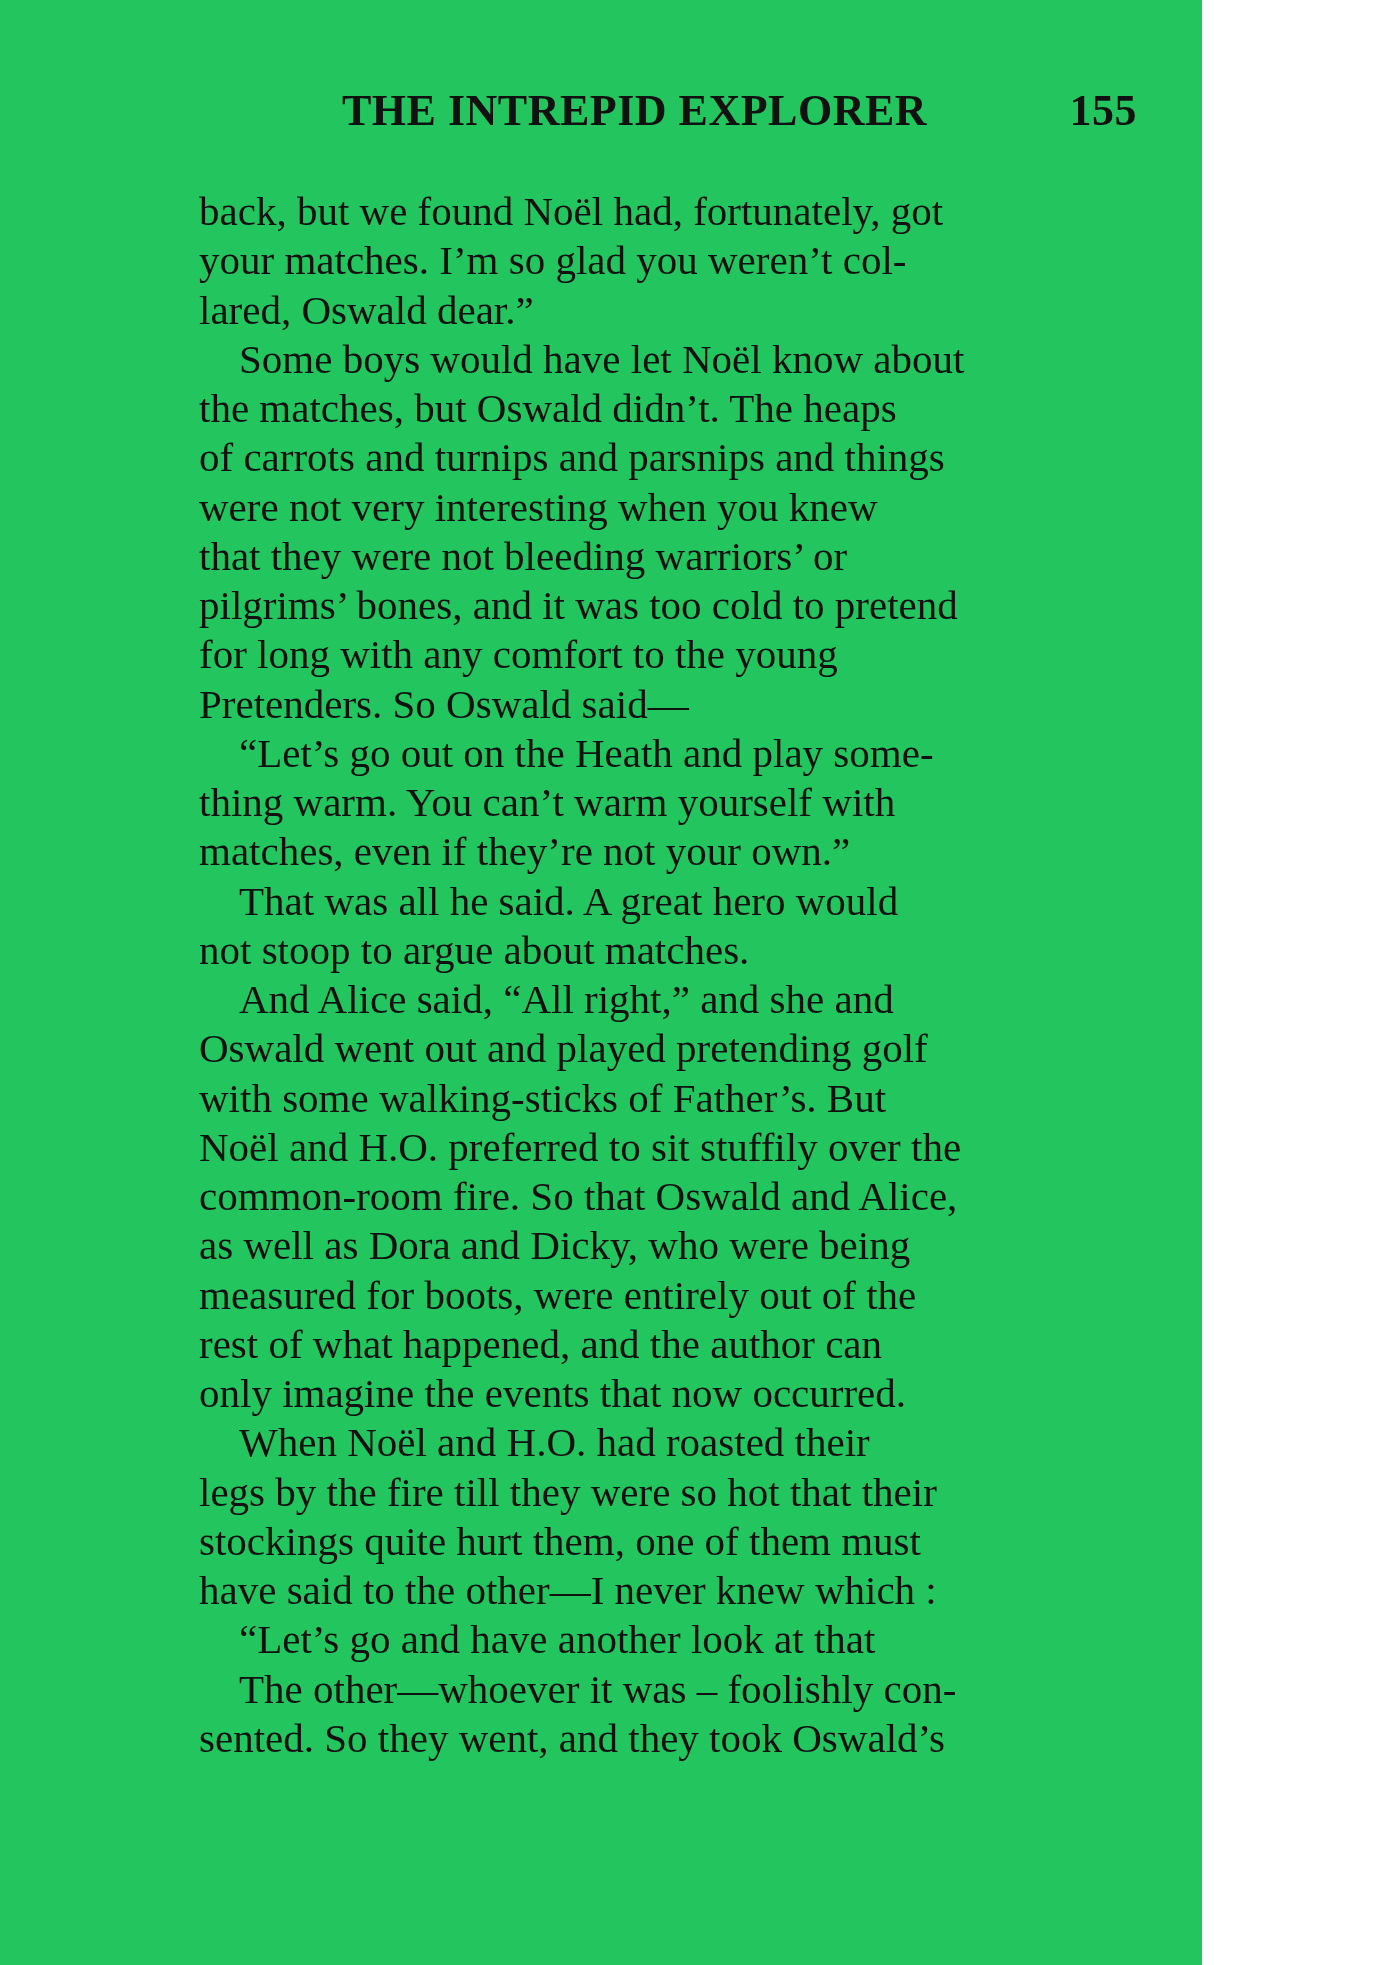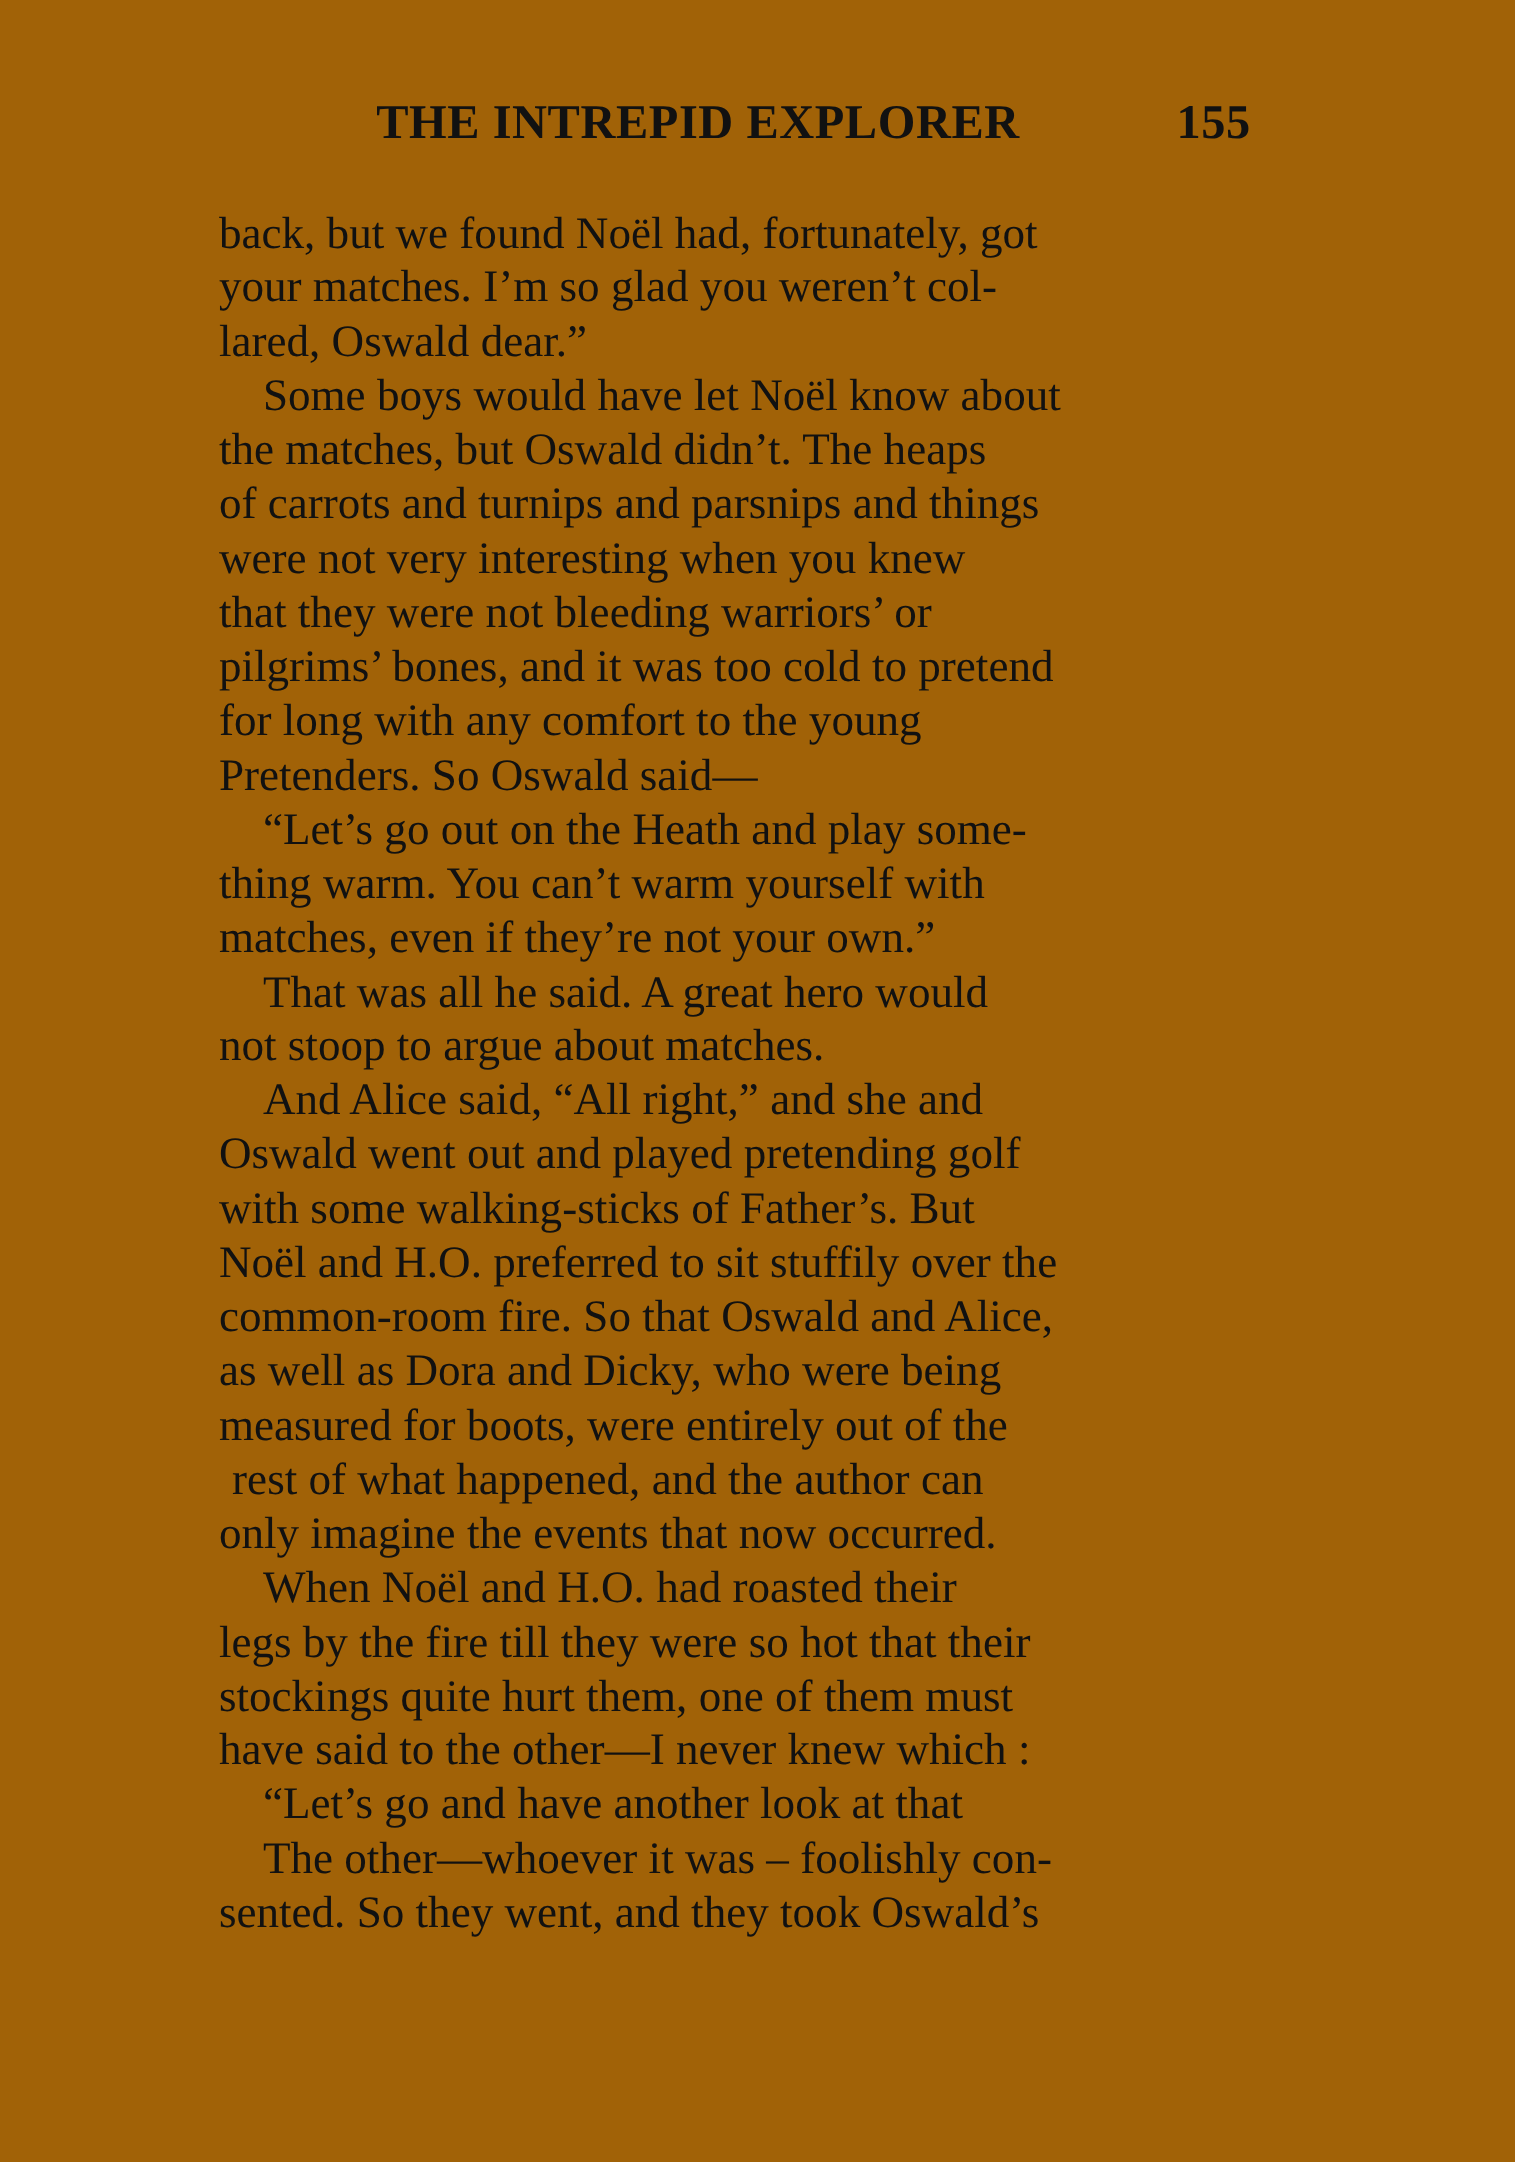--- a/index.html
+++ b/index.html
@@ -11,23 +11,23 @@
       width: 1377px;
       height: 1965px;
       position: relative;
       overflow: hidden;
       color: #111111;
       font-family: "Liberation Serif", "DejaVu Serif", serif;
     }
     .page {
       position: absolute;
       left: 0; top: 0;
-      width: 1377px;
+      width: 1202px;
       height: 1965px;
-      background: #a16207;
+      background: #22c55e;
     }
     .running-head {
       position: absolute;
       left: 342px;
       top: 86px;
       width: 795px;
       height: 50px;
       font-weight: bold;
       font-size: 44px;
       line-height: 50px;
@@ -94,21 +94,21 @@
       <div class="line last">matches, even if they’re not your own.”</div>
       <div class="line indent" style="word-spacing: 0px; text-align: left; text-align-last: left;">That was all he said. A great hero would</div>
       <div class="line last">not stoop to argue about matches.</div>
       <div class="line indent" style="word-spacing: 0px; text-align: left; text-align-last: left;">And Alice said, “All right,” and she and</div>
       <div class="line" style="word-spacing: 0px; text-align: left; text-align-last: left;">Oswald went out and played pretending golf</div>
       <div class="line" style="word-spacing: 0px; text-align: left; text-align-last: left;">with some walking-sticks of Father’s. But</div>
       <div class="line" style="word-spacing: 0px; text-align: left; text-align-last: left;">Noël and H.O. preferred to sit stuffily over the</div>
       <div class="line" style="word-spacing: 0px; text-align: left; text-align-last: left;">common-room fire. So that Oswald and Alice,</div>
       <div class="line" style="word-spacing: 0px; text-align: left; text-align-last: left;">as well as Dora and Dicky, who were being</div>
       <div class="line" style="word-spacing: 0px; text-align: left; text-align-last: left;">measured for boots, were entirely out of the</div>
-      <div class="line" style="word-spacing: 0px; text-align: left; text-align-last: left; margin-left: 12px;">rest of what happened, and the author can</div>
+      <div class="line" style="word-spacing: 0px; text-align: left; text-align-last: left;">rest of what happened, and the author can</div>
       <div class="line" style="word-spacing: 0px; text-align: center; text-align-last: left;">only imagine the events that now occurred.</div>
       <div class="line indent" style="word-spacing: 0px; text-align: left; text-align-last: left;">When Noël and H.O. had roasted their</div>
       <div class="line" style="word-spacing: 0px; text-align: left; text-align-last: left;">legs by the fire till they were so hot that their</div>
       <div class="line" style="word-spacing: 0px; text-align: left; text-align-last: left;">stockings quite hurt them, one of them must</div>
       <div class="line" style="word-spacing: 0px; text-align: left; text-align-last: left;">have said to the other—I never knew which :</div>
       <div class="line indent" style="word-spacing: 0px; text-align: left; text-align-last: left;">“Let’s go and have another look at that</div>
       <div class="line indent" style="word-spacing: 0px; text-align: left; text-align-last: left;">The other—whoever it was – foolishly con-</div>
       <div class="line" style="word-spacing: 0px; text-align: left; text-align-last: left;">sented. So they went, and they took Oswald’s</div>
     </div>
 </div>

